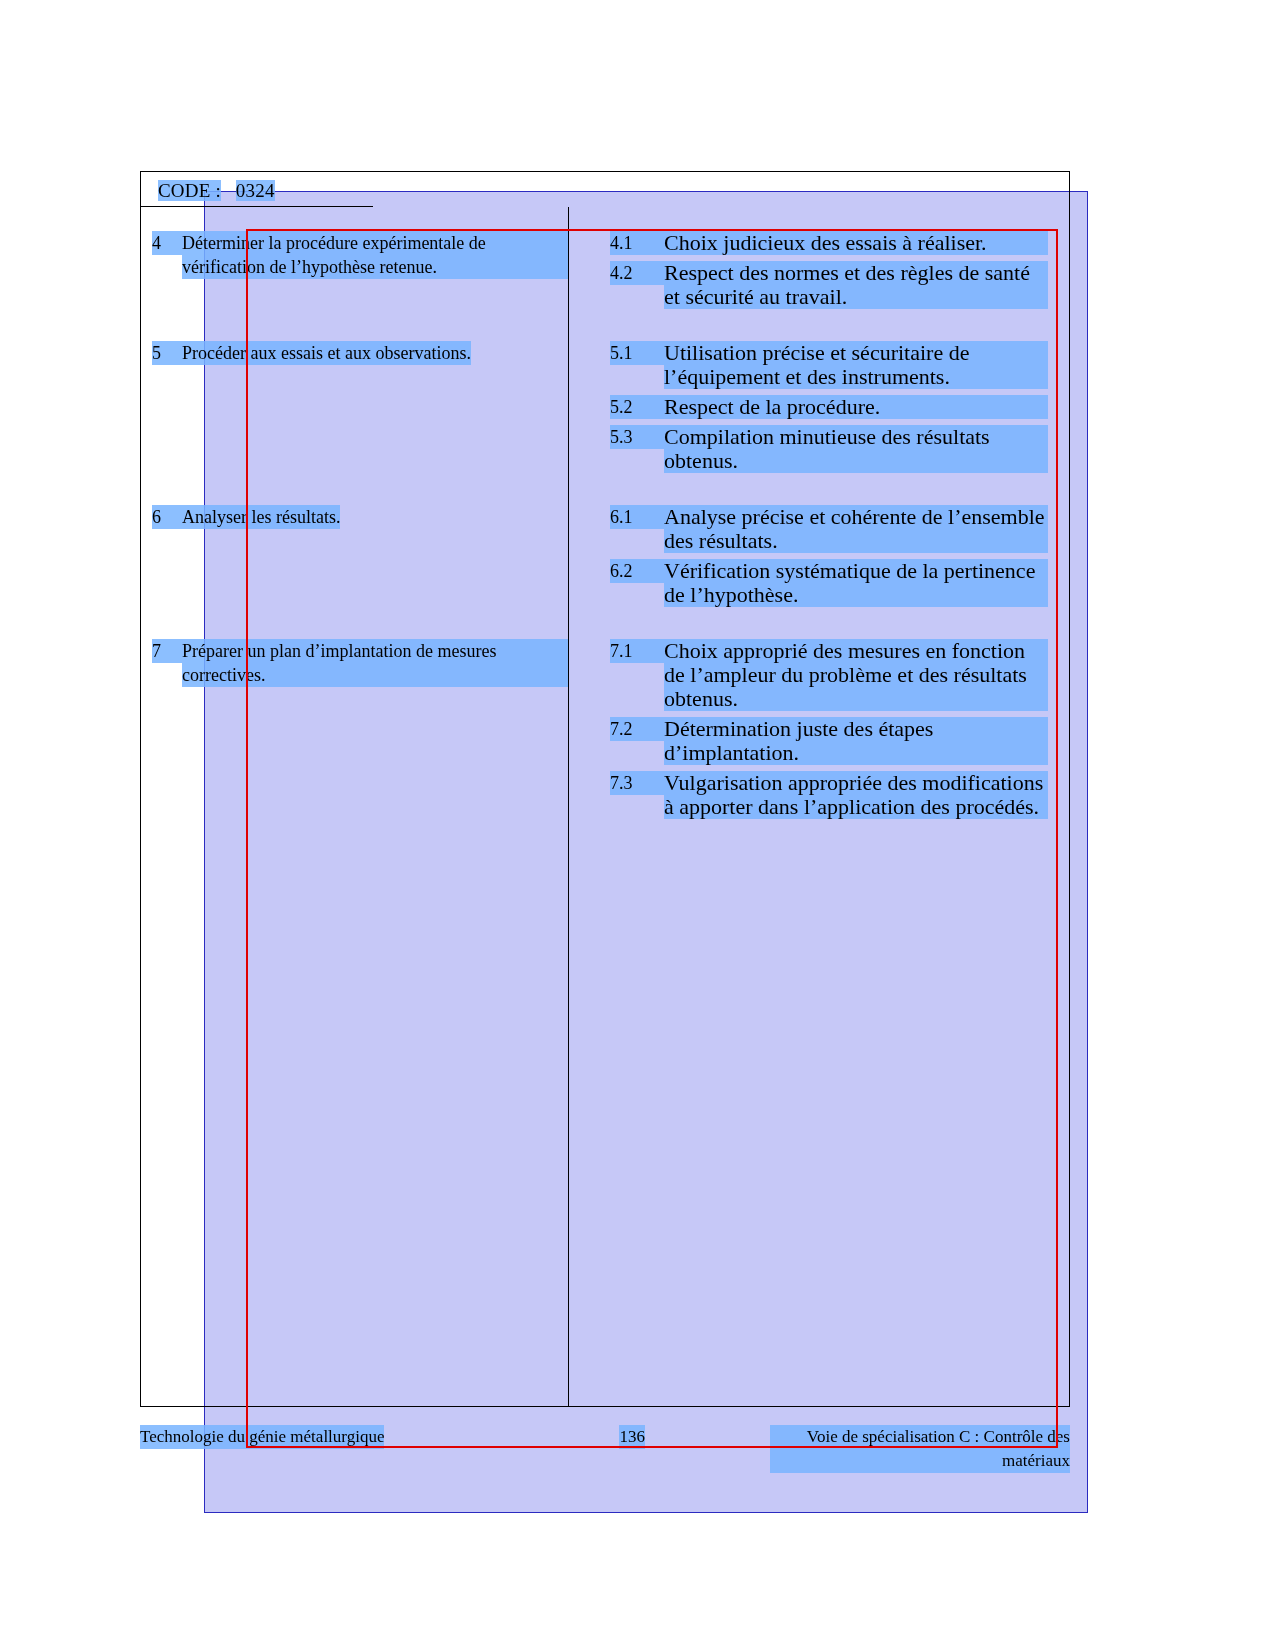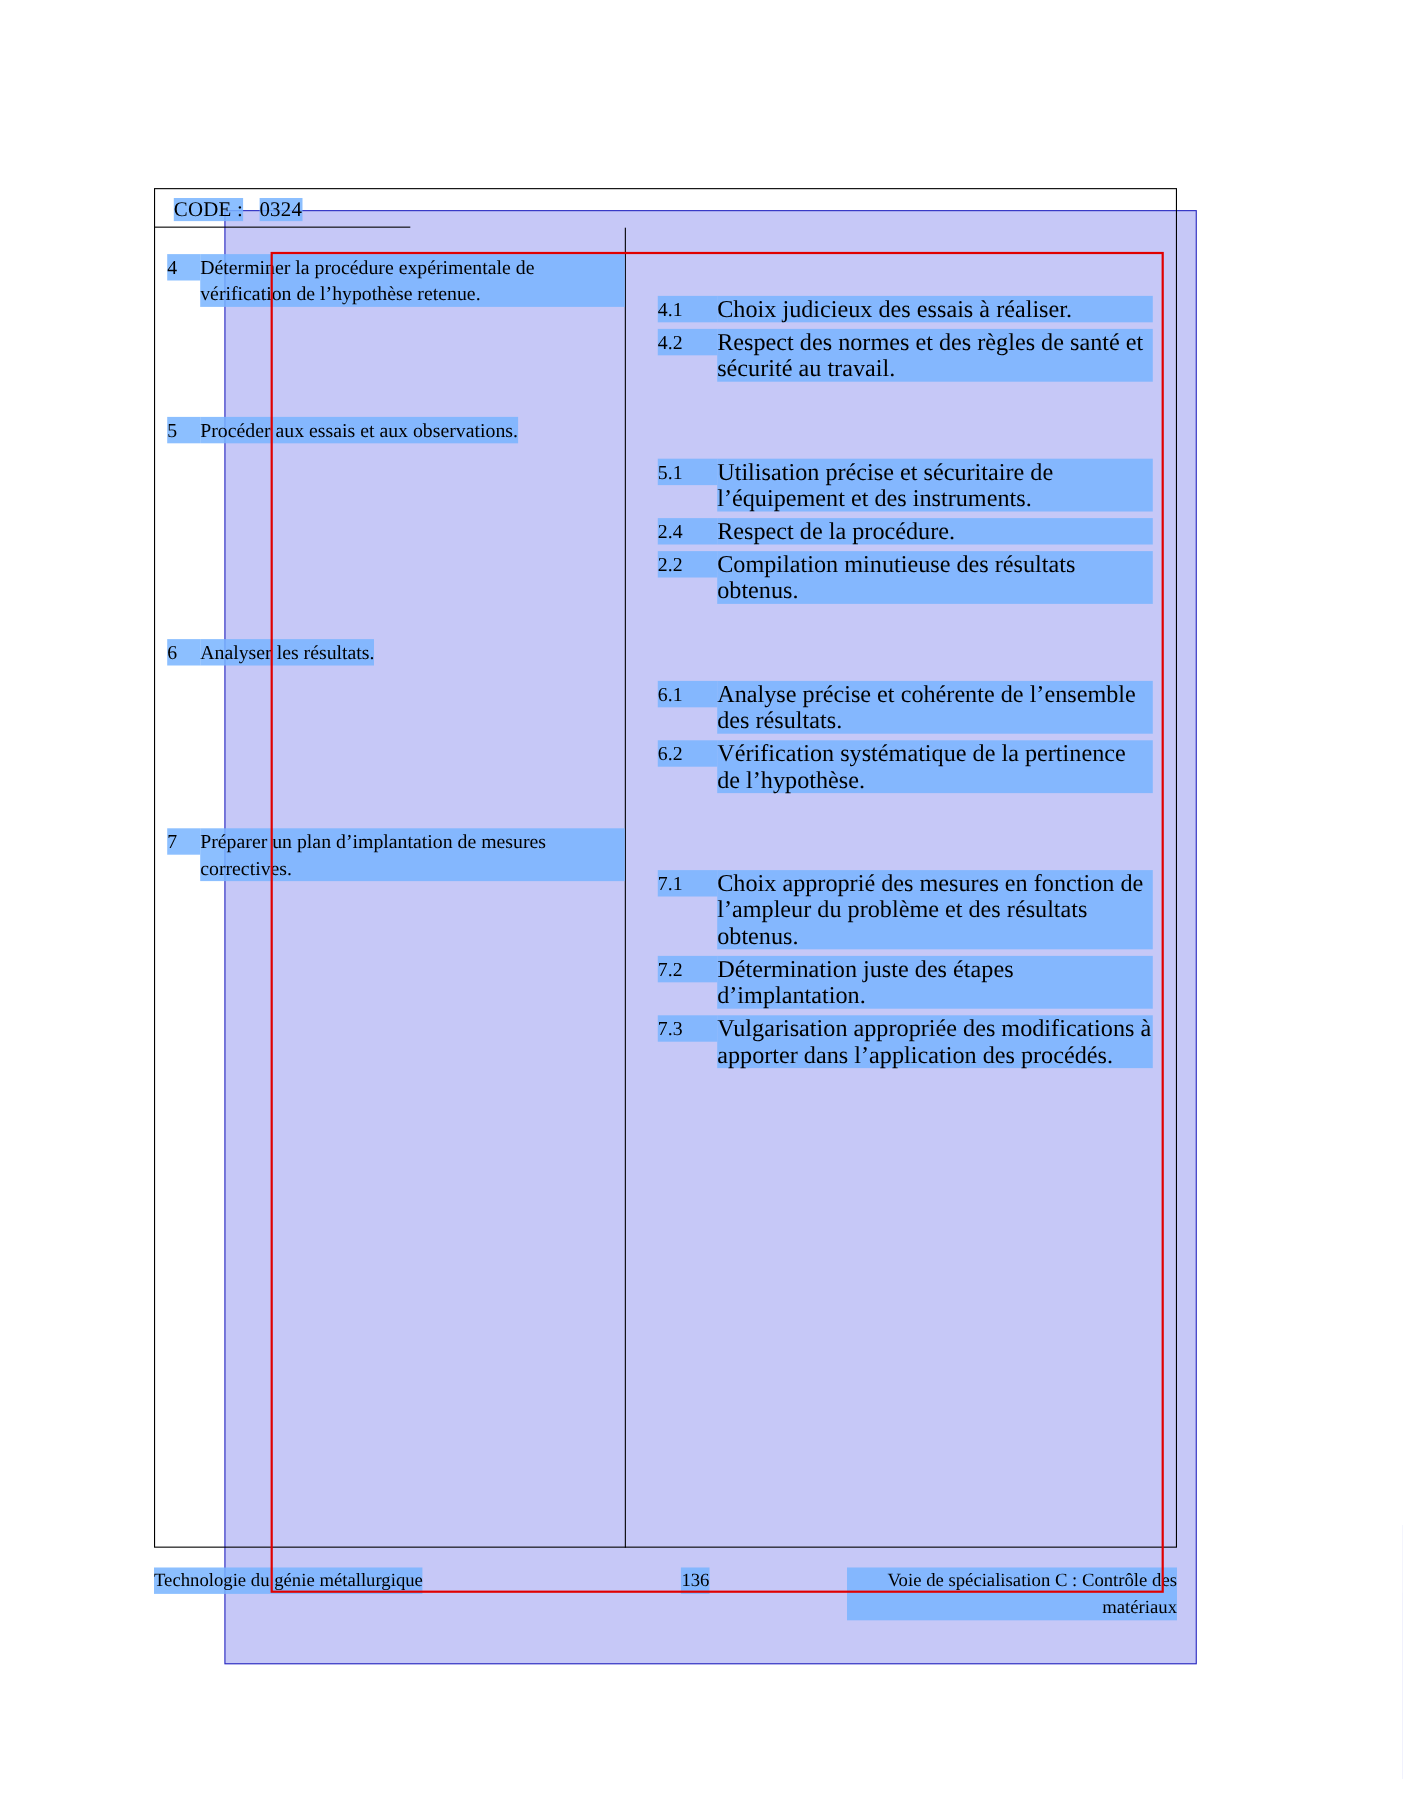--- a/index.html
+++ b/index.html
@@ -108,23 +108,22 @@
   }
   .left-cell {
     width: 416px;
     flex: 0 0 416px;
     display: flex;
     align-items: flex-start;
   }
   .right-cell {
     width: 480px;
     flex: 0 0 480px;
-    padding-left: 30px;
-    box-sizing: border-box;
-    margin-top: 38px;
+    padding-left: 42px;
+    box-sizing: border-box;
   }
   .num {
     width: 30px;
     flex: 0 0 30px;
     font-size: 18px;
     line-height: 24px;
   }
   .txt {
     font-size: 18px;
     line-height: 24px;
@@ -203,25 +202,25 @@
       <div class="left-cell">
         <div class="num hl">5</div>
         <div class="txt hl">Procéder aux essais et aux observations.</div>
       </div>
       <div class="right-cell">
         <div class="sub-line">
           <div class="sub-num hl">5.1</div>
           <div class="sub-txt hl">Utilisation précise et sécuritaire de l’équipement et des instruments.</div>
         </div>
         <div class="sub-line">
-          <div class="sub-num hl">2.4</div>
+          <div class="sub-num hl">5.2</div>
           <div class="sub-txt hl">Respect de la procédure.</div>
         </div>
         <div class="sub-line">
-          <div class="sub-num hl">2.2</div>
+          <div class="sub-num hl">5.3</div>
           <div class="sub-txt hl">Compilation minutieuse des résultats obtenus.</div>
         </div>
       </div>
     </div>
 
     <div class="row">
       <div class="left-cell">
         <div class="num hl">6</div>
         <div class="txt hl">Analyser les résultats.</div>
       </div>

